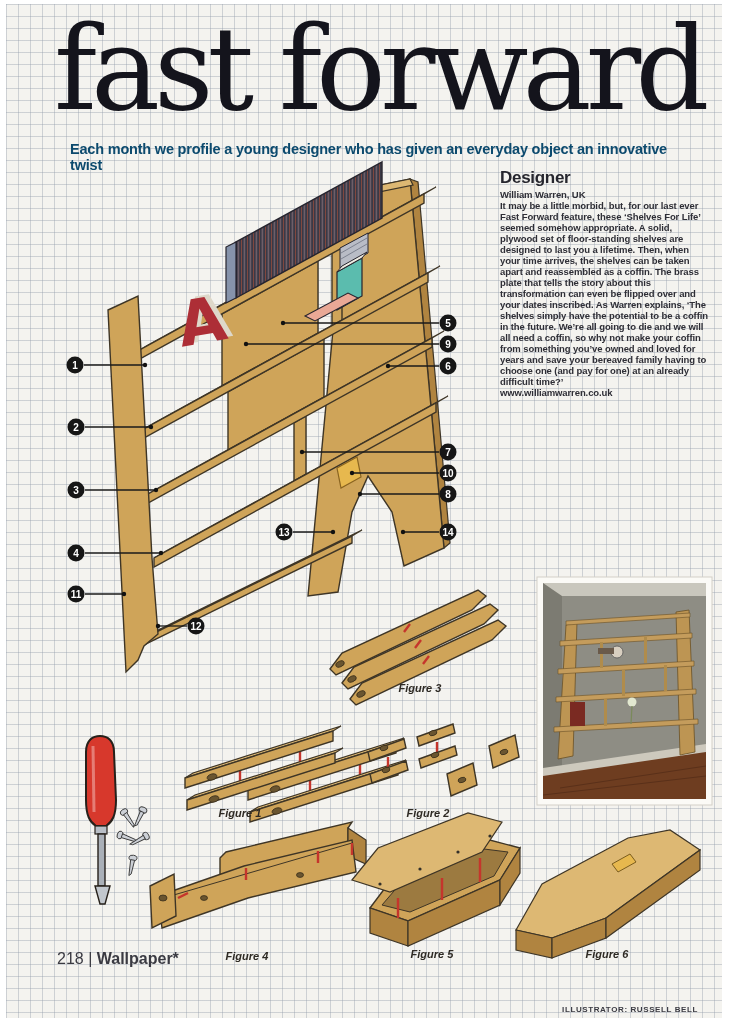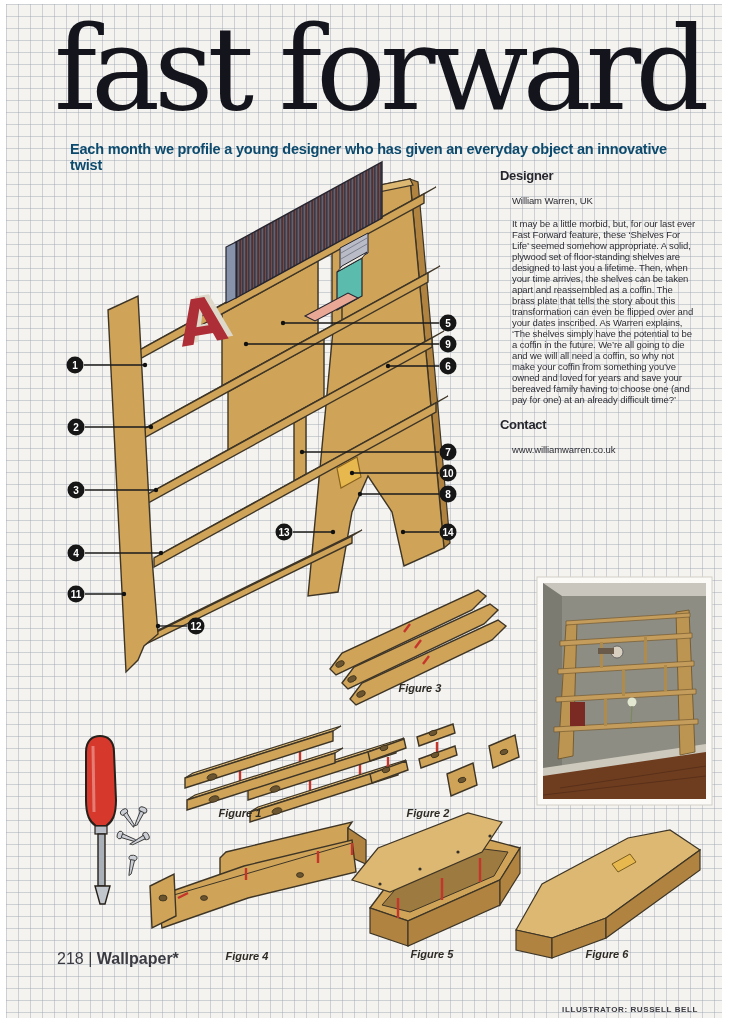--- a/index.html
+++ b/index.html
@@ -10,23 +10,23 @@
         background-image:
           linear-gradient(to right, rgba(148,156,172,.40) 1px, transparent 1px),
           linear-gradient(to bottom, rgba(148,156,172,.40) 1px, transparent 1px);
         background-size:12px 12px;}
   .title{position:absolute;left:54px;top:14px;width:660px;
         font-family:"DejaVu Serif",serif;font-size:116px;line-height:.95;
         letter-spacing:-6px;color:#14141c;font-weight:500;white-space:nowrap;}
   .subtitle{position:absolute;left:70px;top:141px;width:620px;
         font-size:14.5px;font-weight:700;color:#0c4a6e;letter-spacing:-0.2px;}
   .col{position:absolute;left:500px;top:168px;width:208px;color:#2e2e36;}
-  .col h3{margin:10px 0 1px 0;font-size:13px;font-weight:800;letter-spacing:-0.3px;color:#26262e;}
+  .col h3{margin:10px 0 1px 0;font-size:17px;font-weight:800;letter-spacing:-0.3px;color:#26262e;}
   .col h3:first-child{margin-top:0;}
-  .col p{margin:12px;font-size:9.5px;font-weight:400;line-height:11px;letter-spacing:-0.1px;}
+  .col p{margin:0;font-size:9.5px;font-weight:700;line-height:11px;letter-spacing:-0.1px;}
   .footer-left{position:absolute;left:57px;top:950px;font-size:16px;color:#3a3a42;}
   .footer-left b{font-weight:800;}
   .footer-right{position:absolute;right:48px;top:985px;font-size:8px;font-weight:800;
         letter-spacing:.6px;color:#3a3a42;margin-top:20px;}
   svg text.callout-num{font-family:"Liberation Sans",sans-serif;font-size:10px;font-weight:800;fill:#fff;}
   svg text.fig-label{font-family:"Liberation Sans",sans-serif;font-size:11px;font-weight:800;font-style:italic;fill:#2e2a24;}
   svg .lead{stroke:#1a1a1a;stroke-width:1.3;}
   svg .dot{fill:#111;}
   svg .cc{fill:#161616;}
   svg .wood{fill:#cfa459;stroke:#3e3526;stroke-width:1.4;}
@@ -41,21 +41,20 @@
 <div class="page">
   <div class="gridbg"></div>
 
   <div class="title">fast forward</div>
   <div class="subtitle">Each month we profile a young designer who has given an everyday object an innovative twist</div>
 
   <div class="col">
     <h3>Designer</h3>
     <p>William Warren, UK</p>
     <p>It may be a little morbid, but, for our last ever Fast Forward feature, these ‘Shelves For Life’ seemed somehow appropriate. A solid, plywood set of floor-standing shelves are designed to last you a lifetime. Then, when your time arrives, the shelves can be taken apart and reassembled as a coffin. The brass plate that tells the story about this transformation can even be flipped over and your dates inscribed. As Warren explains, ‘The shelves simply have the potential to be a coffin in the future. We’re all going to die and we will all need a coffin, so why not make your coffin from something you’ve owned and loved for years and save your bereaved family having to choose one (and pay for one) at an already difficult time?’</p>
-    <h3>Contact</h3>
     <p>www.williamwarren.co.uk</p>
   </div>
 
   <svg width="730" height="1024" viewBox="0 0 730 1024" style="position:absolute;left:0;top:0;">
     <defs>
       <pattern id="cds" width="6" height="60" patternUnits="userSpaceOnUse">
         <rect width="6" height="60" fill="#3a3946"></rect>
         <rect x="3.6" width="1.6" height="60" fill="#6e5e68"></rect>
         <rect x="1" width="0.9" height="60" fill="#8a4a3e"></rect>
       </pattern>

